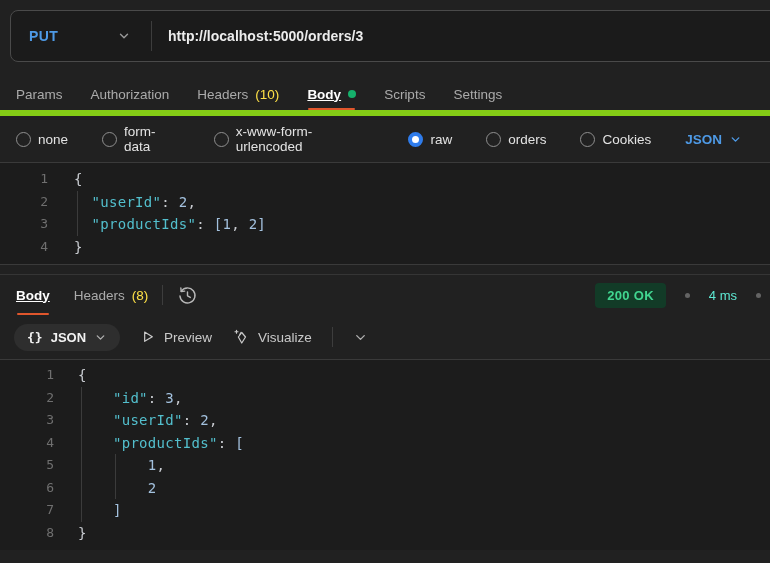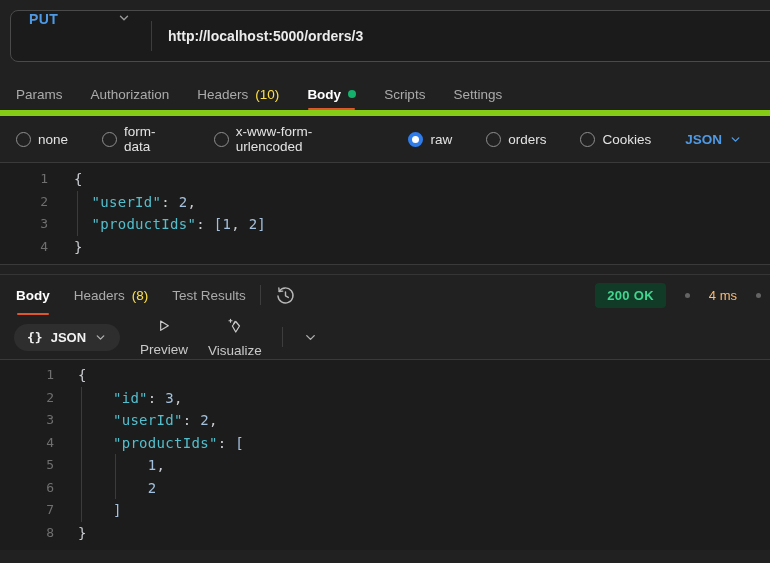--- a/index.html
+++ b/index.html
@@ -10,42 +10,42 @@
     font-family:"Liberation Sans", sans-serif;
   }
 
   
   .url-bar {
     height:52px; margin:10px 0 0 10px; width:calc(100% + 20px);
     border:1px solid #4a4a4a; border-radius:8px;
     display:flex; align-items:center; background:#1b1b1b;
   }
   .method {
-    display:flex; align-items:flex-start; justify-content:space-between;
+    display:flex; align-items:center; justify-content:space-between;
     width:140px; padding:0 20px 0 18px; height:100%; cursor:pointer; flex:none;
   }
   .method-label { color:#4e9ae6; font-weight:bold; font-size:14px; letter-spacing:.4px; }
   .vdiv { width:1px; height:30px; background:#3d3d3d; flex:none; }
   .url-input {
     flex:1; background:transparent; border:none; outline:none;
     color:#ececec; font-size:14px; font-weight:bold; padding:0 16px;
     font-family:"Liberation Sans", sans-serif;
   }
   .chev { color:#9a9a9a; }
 
   
   .req-tabs {
     display:flex; gap:28px; padding:0 16px; margin-top:16px; height:38px;
     align-items:stretch; border-bottom:6px solid #84cc16;
   }
   .tab {
     display:flex; gap:7px; align-items:center; position:relative;
     color:#ababab; font-size:13.5px; cursor:pointer;
   }
-  .tab.active { color:#ffffff; font-weight:bold; }
+  .tab.active { color:#ffffff; font-weight:bold;text-decoration:underline; }
   .tab.active::after {
     content:""; position:absolute; left:1px; right:1px; bottom:0; height:2px;
     background:#e0562c; border-radius:1px;
   }
   .tab-count { color:#fde047; }
   .unsaved-dot { width:8px; height:8px; border-radius:50%; background:#15b06b; }
 
   
   .modes { display:flex; align-items:center; gap:34px; padding:0 16px; height:46px; }
   .mode { display:flex; align-items:center; gap:7px; color:#e3e3e3; font-size:13.5px; cursor:pointer; }
@@ -87,32 +87,32 @@
   .resp-header { display:flex; align-items:stretch; padding:0 16px; height:40px; }
   .resp-tabs { display:flex; gap:24px; align-items:stretch; }
   .vdiv2 { width:1px; height:20px; background:#3d3d3d; margin:auto 14px; }
   .icon-btn { display:flex; align-items:center; color:#b8b8b8; cursor:pointer; }
   .status-group { margin-left:auto; display:flex; align-items:center; gap:19px; margin-right:-7px; }
   .status-badge {
     background:#123b27; color:#41d590; font-size:13px; font-weight:bold;
     padding:5px 12px; border-radius:4px; letter-spacing:.3px;
   }
   .sep-dot { width:5px; height:5px; border-radius:50%; background:#646464; flex:none; }
-  .time-label { color:#fdba74; font-size:13px; }
+  .time-label { color:#5eead4; font-size:13px; }
 
   
   .resp-controls { display:flex; align-items:center; padding:0 14px; height:44px; gap:20px; }
   .format-pill {
     display:flex; align-items:center; gap:8px; background:#2e2e2e;
     border-radius:16px; padding:6px 13px; color:#f2f2f2; font-size:13px;
     font-weight:bold; cursor:pointer;
   }
   .braces-glyph { font-family:"DejaVu Sans Mono", monospace; font-size:13px; }
   .format-pill .chev { color:#b0b0b0; }
-  .ctrl { display:flex; align-items:center; gap:8px; color:#c9c9c9; font-size:13.5px; cursor:pointer;flex-direction:column; }
+  .ctrl { display:flex; align-items:center; gap:8px; color:#c9c9c9; font-size:13.5px; cursor:pointer; }
   .ctrl svg { color:#c9c9c9; }
 </style>
 </head>
 <body>
 
 <div>
 
   <div class="url-bar">
     <div class="method">
       <span class="method-label">PUT</span>
@@ -206,23 +206,20 @@
 <div class="resp-pane">
 
   <div class="resp-header">
     <div class="resp-tabs" id="resp-tabs">
         <div class="tab active">
           <span>Body</span>
         </div>
         <div class="tab">
           <span>Headers</span>
           <span class="tab-count">(8)</span>
-        </div>
-        <div class="tab">
-          <span>Test Results</span>
         </div>
       </div>
     <div class="vdiv2"></div>
     <span class="icon-btn">
       <svg width="21" height="21" viewBox="0 0 24 24" fill="none" stroke="currentColor" stroke-width="1.6" stroke-linecap="round" stroke-linejoin="round">
         <path d="M4.8 7.2 A 8.6 8.6 0 1 1 3.4 12.6"></path>
         <polyline points="4.4,3.4 4.8,7.4 8.8,7"></polyline>
         <polyline points="12,8 12,12.4 15.2,14.2"></polyline>
       </svg>
     </span>

